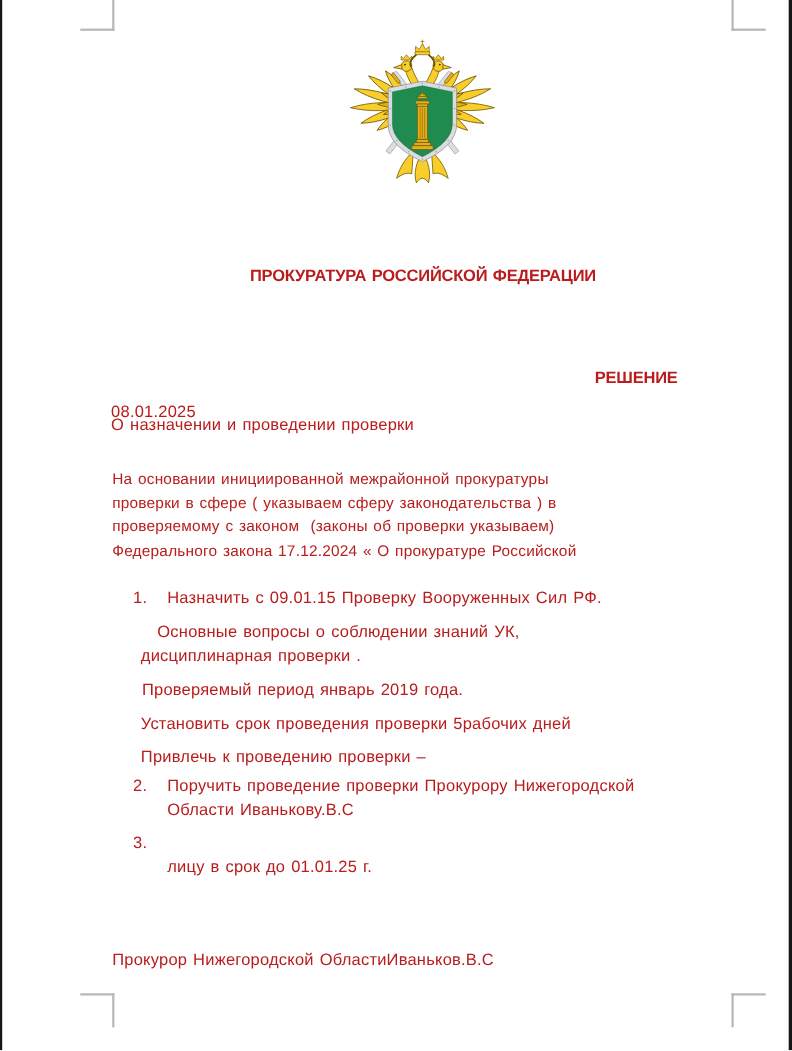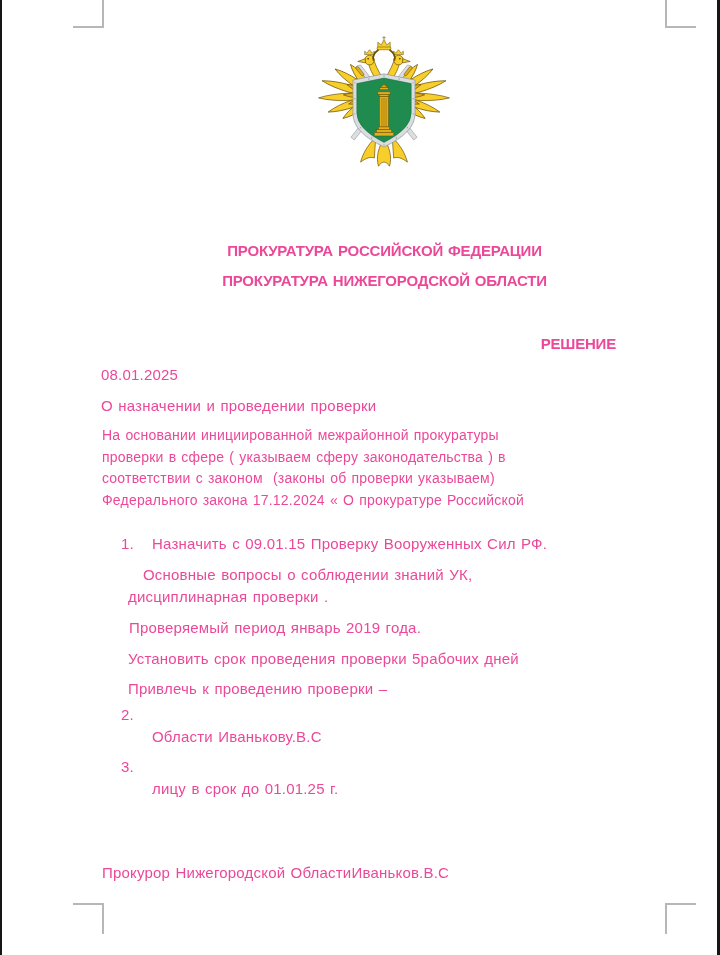--- a/index.html
+++ b/index.html
@@ -1,18 +1,18 @@
 <!DOCTYPE html>
 <html><head>
 <meta charset="utf-8">
 <style>
   html,body{margin:0;padding:0;background:#ffffff;}
   .page{
     position:relative;width:720px;height:955px;background:#ffffff;overflow:hidden;
-    font-family:"Liberation Sans","DejaVu Sans",sans-serif;color:#ec4899;
+    font-family:"Liberation Sans","DejaVu Sans",sans-serif;color:#b91c1c;
   }
   .edge{position:absolute;top:0;height:955px;background:#161616;}
   .edge.left{left:0;width:2px;}
   .edge.right{right:0;width:3px;}
   .cropmark{position:absolute;width:29px;}
   .cm-tl{left:73px;top:0;height:26px;border-right:2px solid #b7b7b7;border-bottom:2px solid #b7b7b7;}
   .cm-tr{left:665px;top:0;height:26px;border-left:2px solid #b7b7b7;border-bottom:2px solid #b7b7b7;}
   .cm-bl{left:73px;top:903px;height:29px;border-right:2px solid #b7b7b7;border-top:2px solid #b7b7b7;}
   .cm-br{left:665px;top:903px;height:29px;border-left:2px solid #b7b7b7;border-top:2px solid #b7b7b7;}
   .emblem{position:absolute;left:315px;top:27px;width:138px;height:142px;}
@@ -141,43 +141,43 @@
       </g>
       <g stroke="#9a7506" stroke-width="1">
         <line x1="97" y1="103" x2="97" y2="144"></line>
         <line x1="100" y1="103" x2="100" y2="144"></line>
         <line x1="103" y1="103" x2="103" y2="144"></line>
       </g>
     </svg>
   </div>
 
   <div class="t bold hdr" style="top:240px">ПРОКУРАТУРА РОССИЙСКОЙ ФЕДЕРАЦИИ</div>
-  <div class="t bold hdr" style="top:270px">ПРОКУРАТУРА НИЖЕГОРОДСКОЙ ОБЛАСТИ</div>
   <div class="t bold ttl" style="top:333px">РЕШЕНИЕ</div>
 
   <div class="t" style="left:101px;top:364px">08.01.2025</div>
-  <div class="t" style="left:101px;top:395px">О назначении и проведении проверки</div>
+  <div class="t" style="left:101px;top:376px">О назначении и проведении проверки</div>
 
   <div class="para">
     <div class="pl">На основании инициированной межрайонной прокуратуры</div>
     <div class="pl">проверки в сфере ( указываем сферу законодательства ) в</div>
-    <div class="pl">соответствии с законом  (законы об проверки указываем)</div>
+    <div class="pl">проверяемому с законом  (законы об проверки указываем)</div>
     <div class="pl">Федерального закона 17.12.2024 « О прокуратуре Российской</div>
   </div>
 
   <div class="t" style="left:121px;top:533px">1.</div>
   <div class="t" style="left:152px;top:533px">Назначить с 09.01.15 Проверку Вооруженных Сил РФ.</div>
 
   <div class="t lh" style="left:143px;top:564px">Основные вопросы о соблюдении знаний УК,</div>
   <div class="t lh" style="left:128px;top:586px">дисциплинарная проверки .</div>
   <div class="t lh" style="left:129px;top:617px">Проверяемый период январь 2019 года.</div>
   <div class="t lh" style="left:128px;top:648px">Установить срок проведения проверки 5рабочих дней</div>
   <div class="t lh" style="left:128px;top:678px">Привлечь к проведению проверки –</div>
 
   <div class="t" style="left:121px;top:704px">2.</div>
+  <div class="t lh" style="left:152px;top:704px">Поручить проведение проверки Прокурору Нижегородской</div>
   <div class="t lh" style="left:152px;top:726px">Области Иванькову.В.С</div>
 
   <div class="t" style="left:121px;top:756px">3.</div>
   <div class="t lh" style="left:152px;top:778px">лицу в срок до 01.01.25 г.</div>
 
   <div class="t" style="left:102px;top:862px">Прокурор Нижегородской ОбластиИваньков.В.С</div>
 
 </div>
 
 </body></html>

